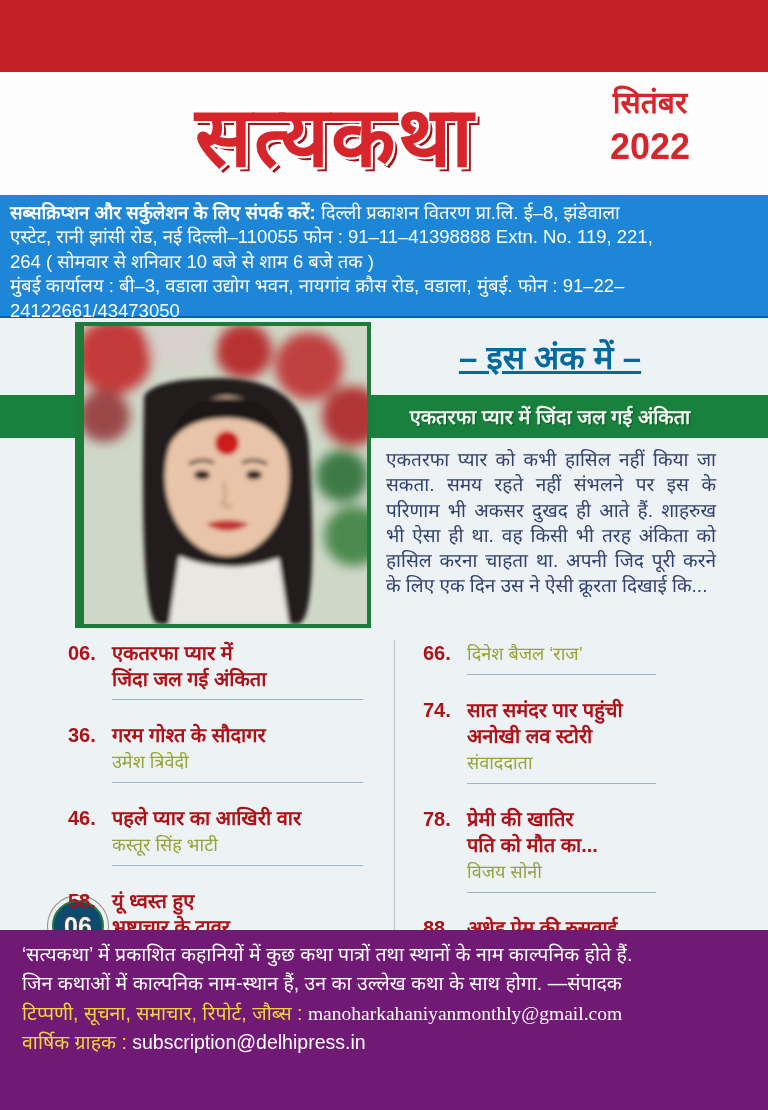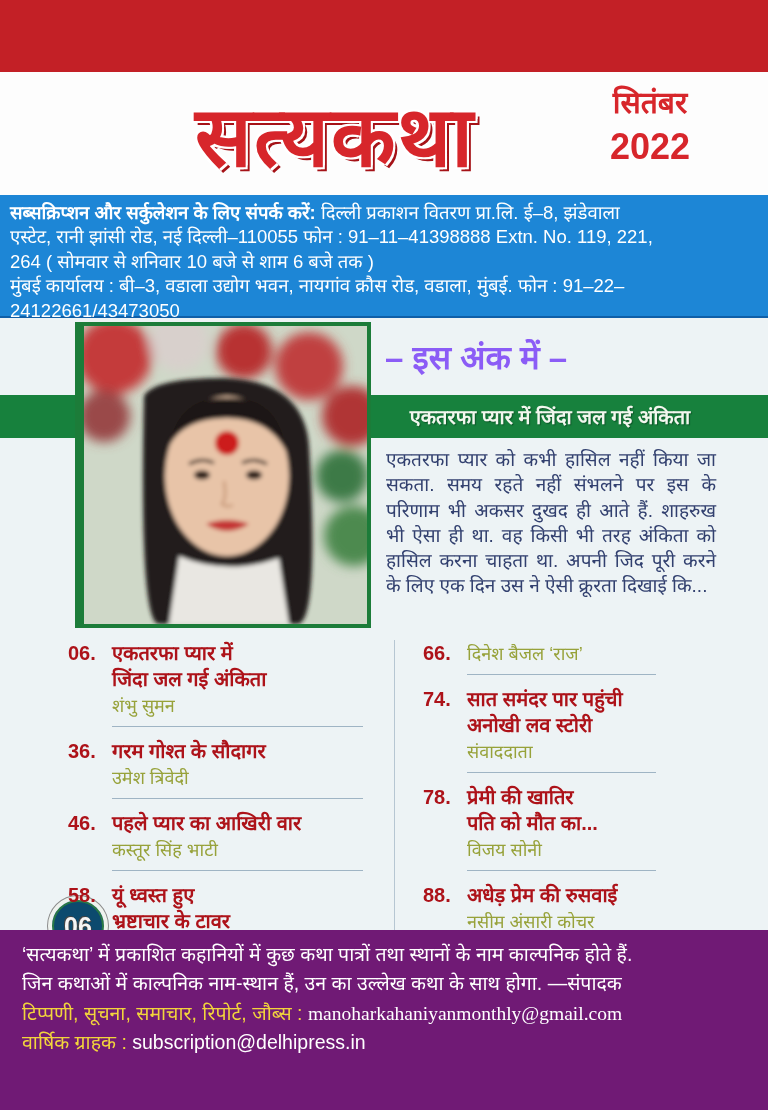--- a/index.html
+++ b/index.html
@@ -33,22 +33,22 @@
   
   .content{position:absolute;left:0;top:318px;width:768px;height:612px;background:#edf3f5;}
   .green-stripe{position:absolute;left:0;top:77px;width:768px;height:43px;background:#17813d;}
   .band-title{
     position:absolute;left:380px;top:77px;width:340px;height:43px;
     display:flex;align-items:center;justify-content:center;
     color:#f2f7ee;font-size:20px;font-weight:bold;white-space:nowrap;
     text-shadow:1px 1px 1px #0c5527;
   }
   .section-heading{
-    position:absolute;left:385px;top:16px;width:330px;
-    color:#8b5cf6;font-size:33px;font-weight:bold;white-space:nowrap;
+    position:absolute;left:385px;top:16px;width:330px;text-align:center;
+    color:#0369a1;font-size:33px;font-weight:bold;white-space:nowrap;text-decoration:underline;
   }
   .photo{
     position:absolute;left:75px;top:4px;width:283px;height:298px;
     border:4px solid #1c7c39;border-left-width:9px;background:#d8cfc2;overflow:hidden;
   }
   .badge{
     position:absolute;left:48px;top:578px;width:52px;height:52px;border-radius:50%;
     background:#0c4a6e;border:4px solid #eef2ee;box-shadow:0 0 0 1px #8a8a8a, inset 0 0 0 2px #2a7a44;
     display:flex;align-items:center;justify-content:center;
     color:#f5f5f5;font-size:25px;font-weight:bold;text-shadow:1px 1px 0 #444,-1px -1px 0 #444;
@@ -59,21 +59,21 @@
   }
   
   .toc{position:absolute;left:0;top:322px;width:768px;display:flex;gap:11px;}
   .toc-col{box-sizing:border-box;}
   .toc-col.left{width:383px;padding-left:68px;padding-right:20px;}
   .toc-col.right{width:307px;border-left:1px solid #b6c6d2;padding-left:28px;padding-right:45px;}
   .toc-entry{display:flex;margin-bottom:2px;}
   .toc-num{
     color:#ad1219;font-weight:bold;font-size:20px;width:44px;flex:0 0 44px;line-height:1.3;
   }
-  .toc-body{flex:1;border-bottom:1px solid #9fb4c4;padding-bottom:7px;margin-bottom:9px;}
+  .toc-body{flex:1;border-bottom:1px solid #9fb4c4;padding-bottom:7px;margin-bottom:20px;}
   .toc-title{color:#ad1219;font-weight:bold;font-size:20px;line-height:1.3;white-space:pre-line;}
   .toc-author{color:#97a23a;font-size:18px;line-height:1.45;margin-top:1px;}
   
   .footer{
     position:absolute;left:0;top:930px;width:768px;height:180px;background:#701a75;
     color:#fff;box-sizing:border-box;padding:10px 22px;
   }
   .footer .fline{font-size:19.5px;line-height:1.5;}
   .footer .ylabel{color:#f2d43c;}
   .footer .email-serif{font-family:"Liberation Serif","DejaVu Serif",serif;}
@@ -147,21 +147,20 @@
   <div class="lead">एकतरफा प्यार को कभी हासिल नहीं किया जा सकता. समय रहते नहीं संभलने पर इस के परिणाम भी अकसर दुखद ही आते हैं. शाहरुख भी ऐसा ही था. वह किसी भी तरह अंकिता को हासिल करना चाहता था. अपनी जिद पूरी करने के लिए एक दिन उस ने ऐसी क्रूरता दिखाई कि...</div>
 
   <div class="toc">
     <div class="toc-col left">
 
         <div class="toc-entry">
           <span class="toc-num">06.</span>
           <span class="toc-body">
             <span class="toc-title" style="display:block">एकतरफा प्यार में
 जिंदा जल गई अंकिता</span>
-            <span class="toc-author" style="display:block">शंभु सुमन</span>
           </span>
         </div>
 
         <div class="toc-entry">
           <span class="toc-num">36.</span>
           <span class="toc-body">
             <span class="toc-title" style="display:block">गरम गोश्त के सौदागर</span>
             <span class="toc-author" style="display:block">उमेश त्रिवेदी</span>
           </span>
         </div>

